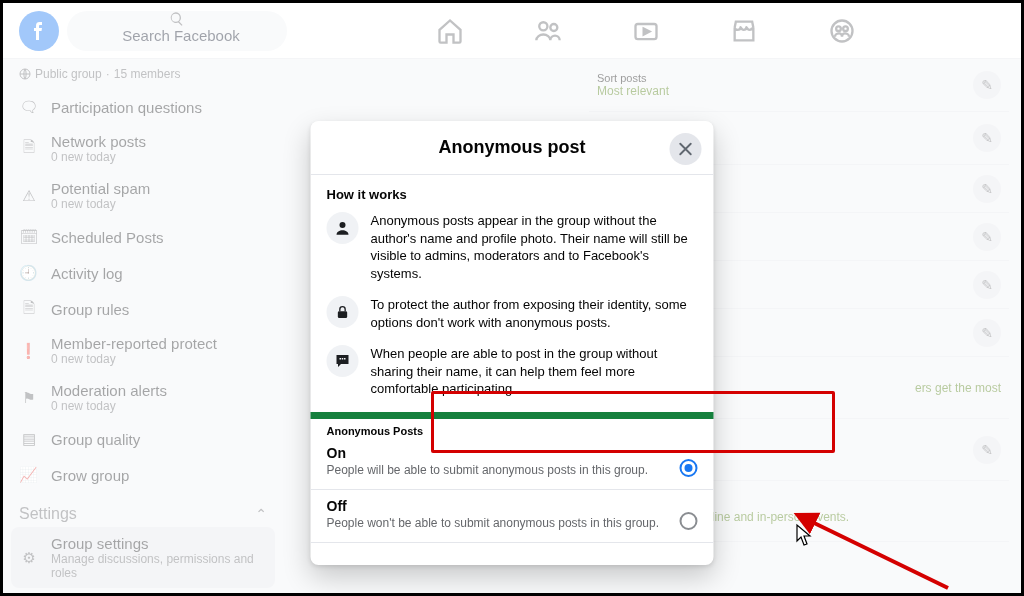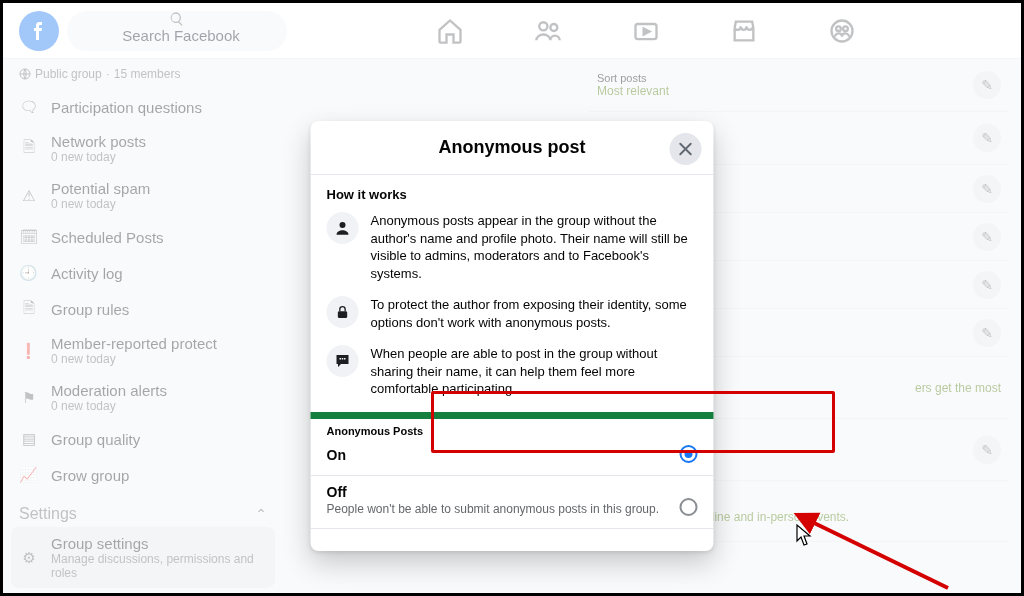--- a/index.html
+++ b/index.html
@@ -251,20 +251,21 @@
             <rect x="14" y="8" width="2" height="2" fill="#f0f2f5"></rect>
           </svg>
         </div>
       <div class="info-txt">When people are able to post in the group without sharing their name, it can help them feel more comfortable participating.</div>
     </div>
 
     <div class="sec-title">Anonymous Posts</div>
     <div class="opt">
       <div>
         <div class="ot">On</div>
+        <div class="od">People will be able to submit anonymous posts in this group.</div>
       </div>
       <div class="radio sel"></div>
     </div>
     <div class="opt">
       <div>
         <div class="ot">Off</div>
         <div class="od">People won't be able to submit anonymous posts in this group.</div>
       </div>
       <div class="radio"></div>
     </div>

